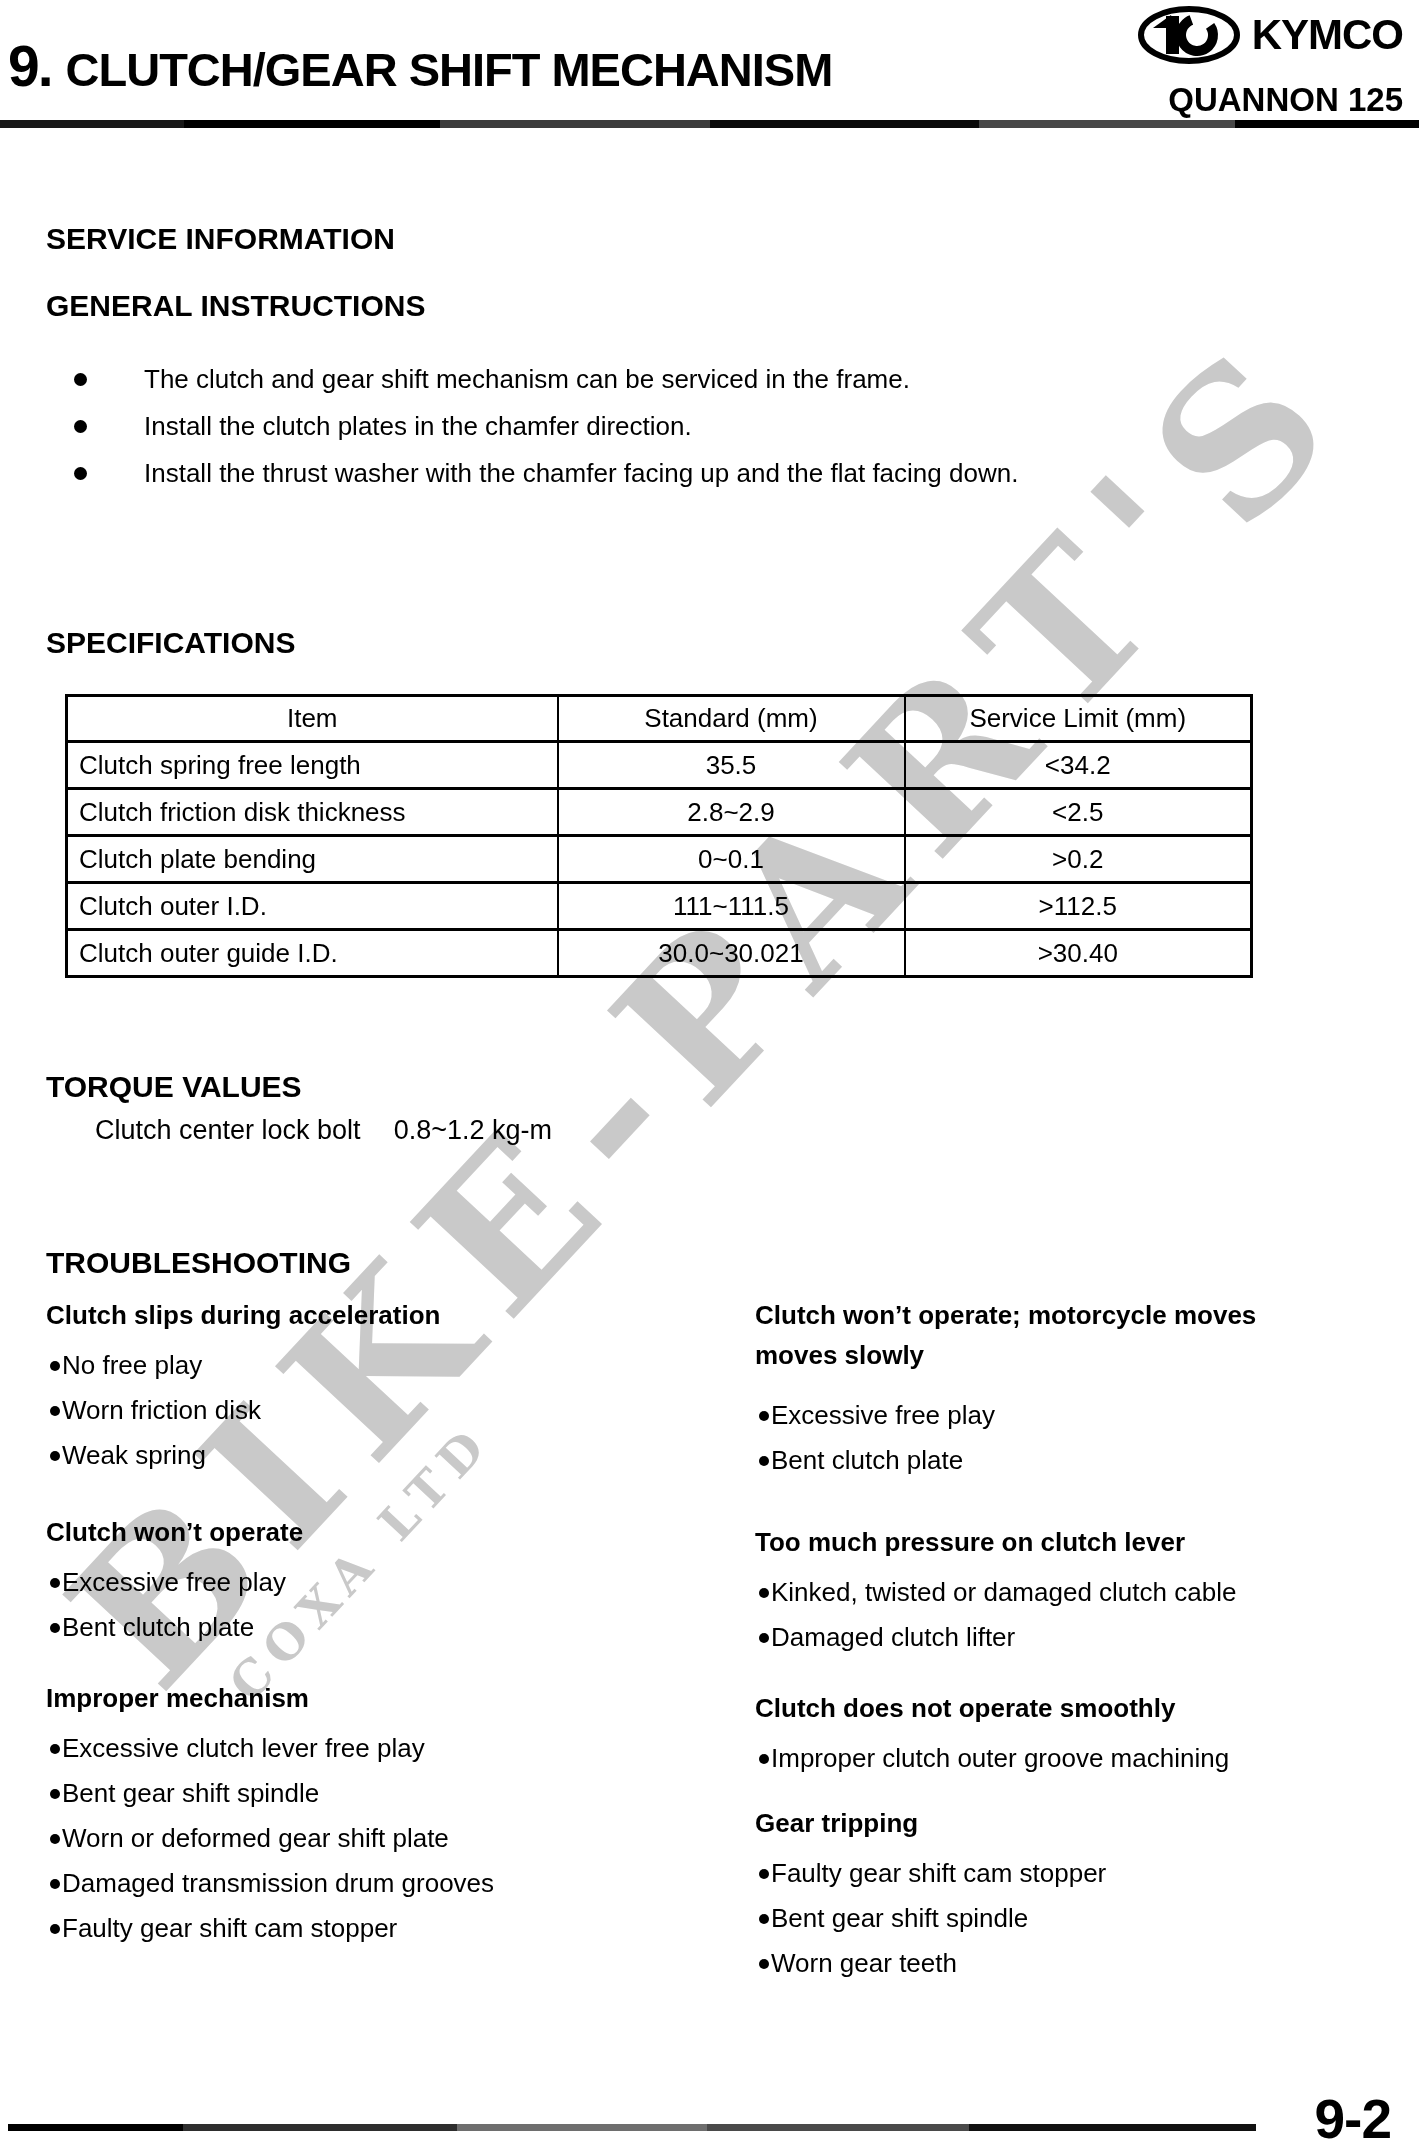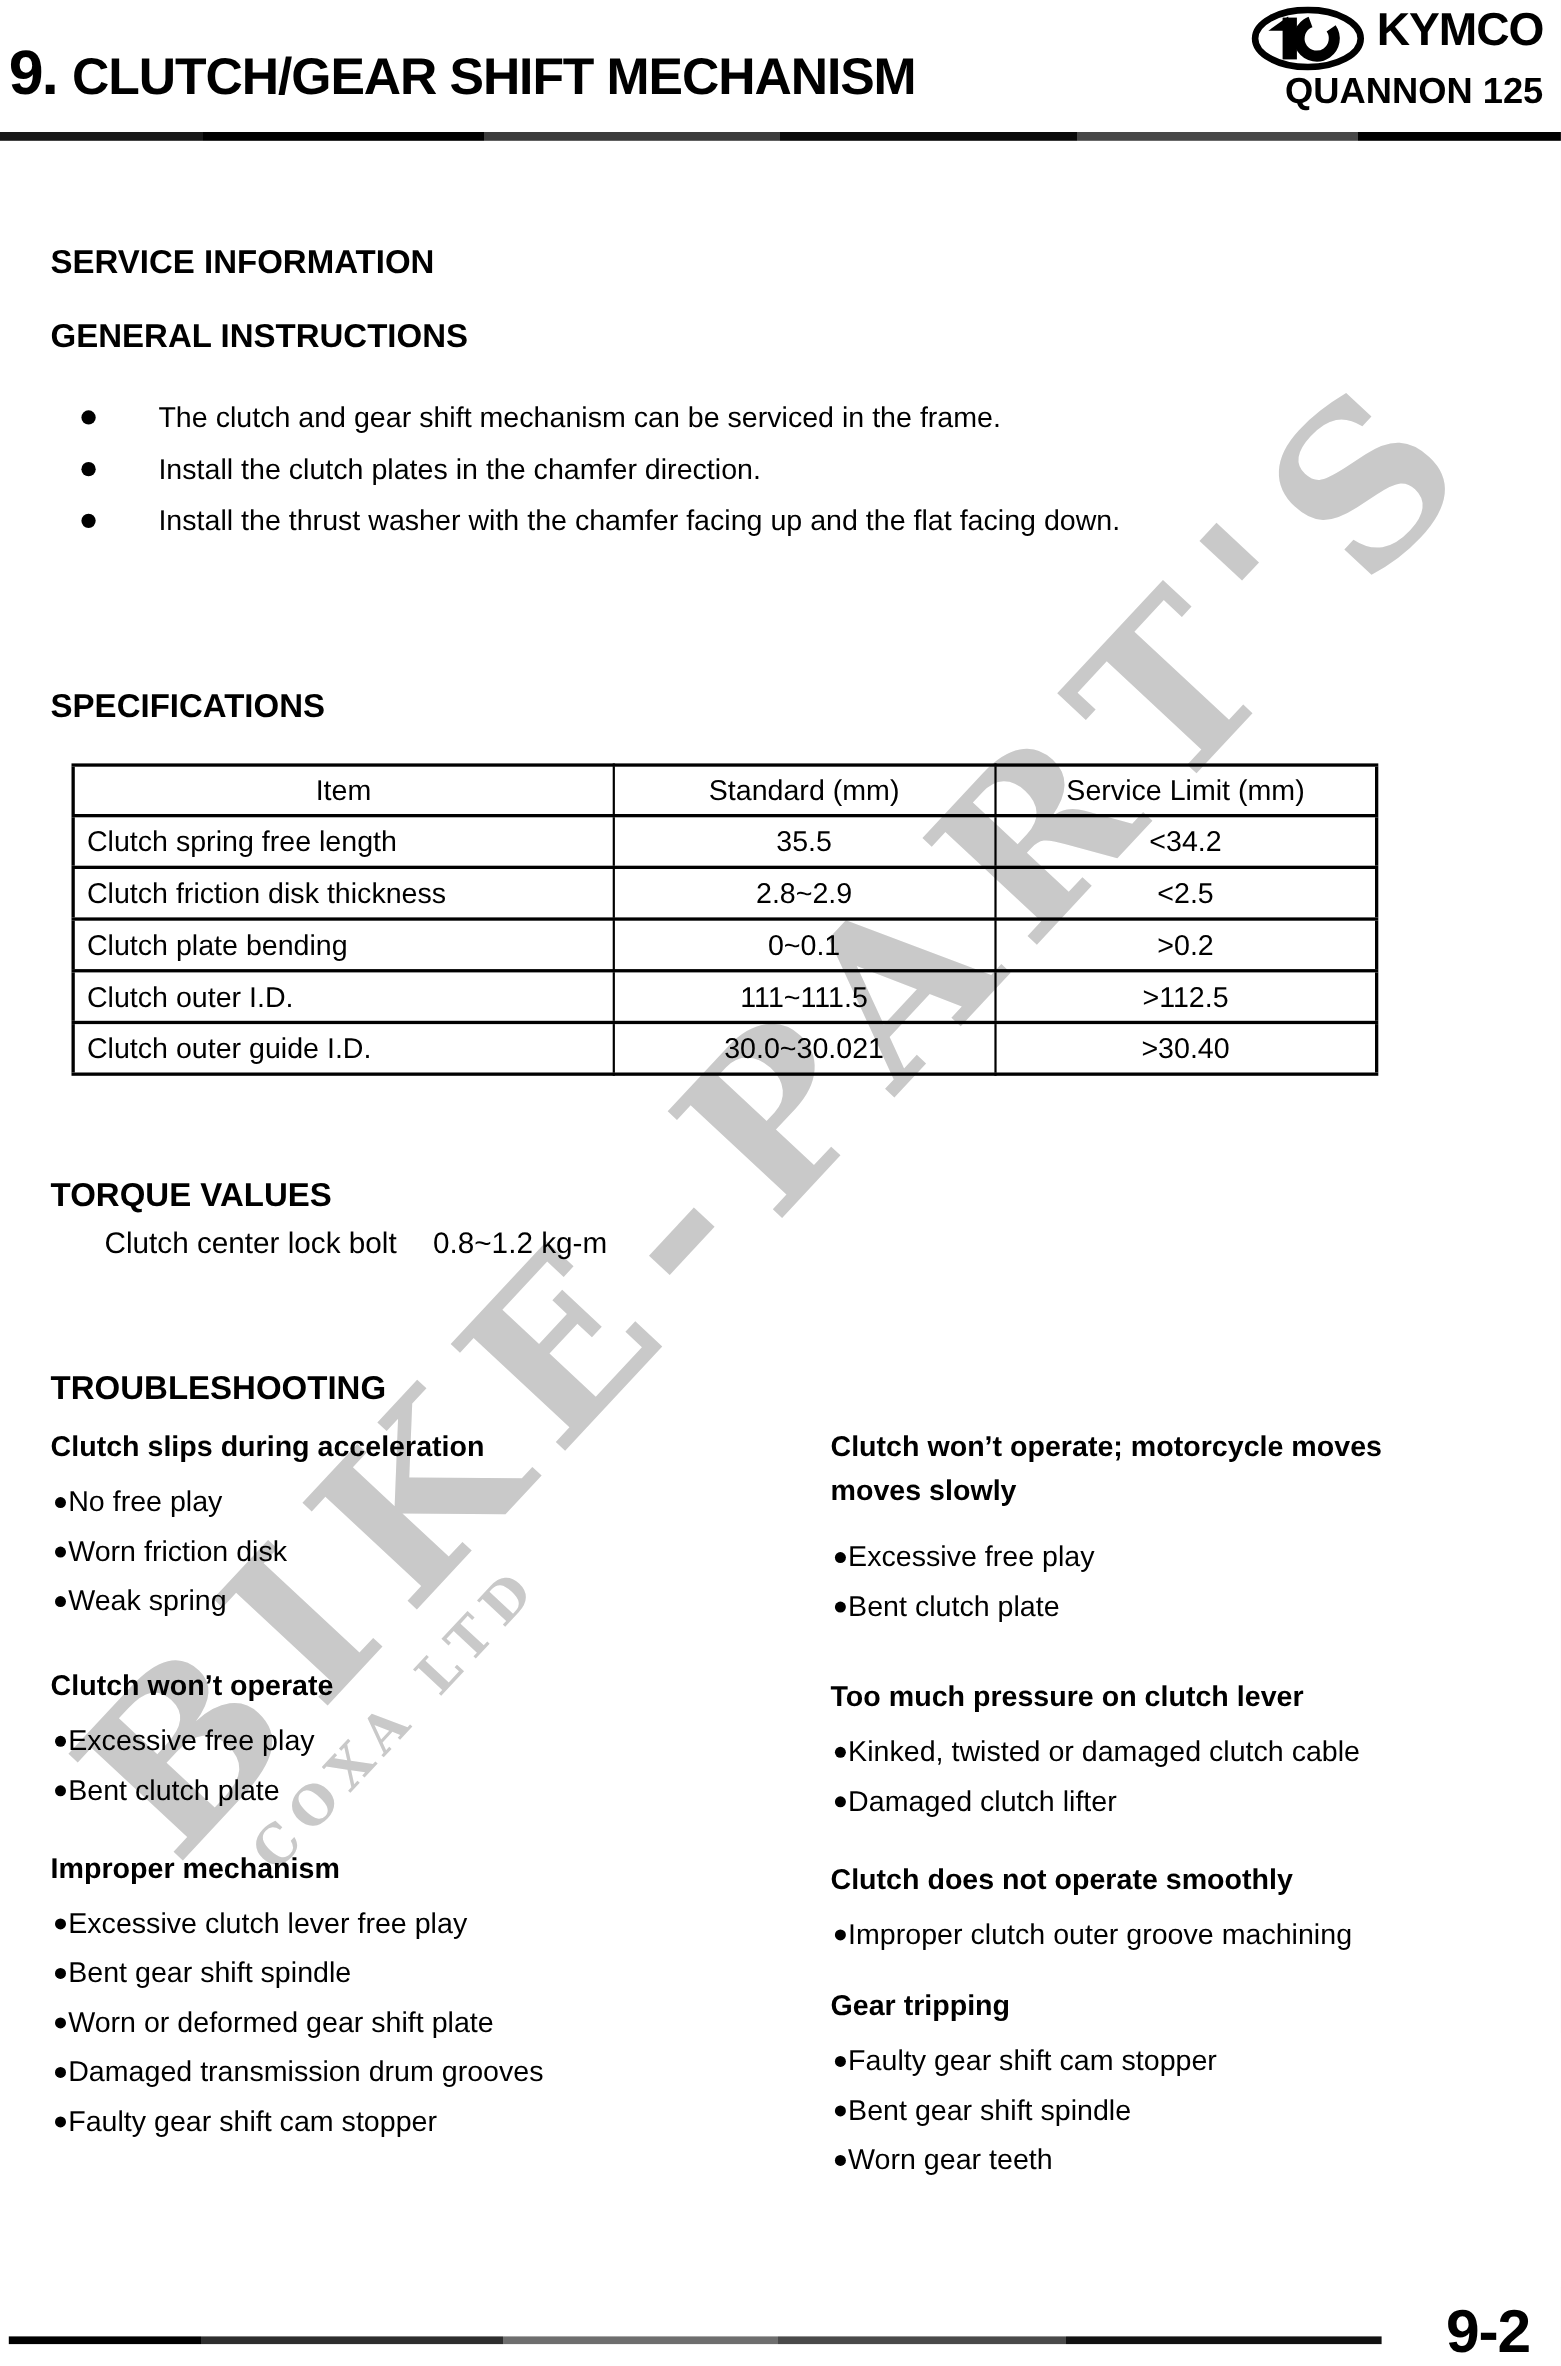--- a/index.html
+++ b/index.html
@@ -15,23 +15,23 @@
   .wm-sub{left:110px;top:1532px;width:500px;height:60px;line-height:60px;
           font-size:48px;letter-spacing:10px;transform:rotate(-47deg)}
 
   .content{position:absolute;left:0;top:0;width:100%;height:100%;z-index:1}
 
   
   .title-row{left:8px;top:38px;display:flex;align-items:baseline;gap:14px}
   .title-num{font-size:57px;font-weight:bold;letter-spacing:-2px;line-height:1}
   .title-text{font-size:47px;font-weight:bold;letter-spacing:-1px;line-height:1}
   .logo-block{right:16px;top:6px;display:flex;flex-direction:column;align-items:flex-end}
-  .logo-row{display:flex;gap:10px}
+  .logo-row{display:flex;align-items:center;gap:10px}
   .brand{font-size:42px;font-weight:bold;letter-spacing:-1px;line-height:1}
-  .model{font-size:33px;font-weight:bold;margin-top:2px;line-height:1}
+  .model{font-size:33px;font-weight:bold;margin-top:19px;line-height:1}
 
   .rule-top{left:0;top:120px;width:1419px;height:8px;
     background:linear-gradient(90deg,#181818 0%,#181818 13%,#000 13%,#000 31%,
       #3c3c3c 31%,#3c3c3c 50%,#0a0a0a 50%,#0a0a0a 69%,#474747 69%,#474747 87%,#000 87%)}
 
   
   .sec{font-size:30px;font-weight:bold;line-height:1;letter-spacing:0}
 
   
   .blist{left:74px;top:356px;width:1300px}

